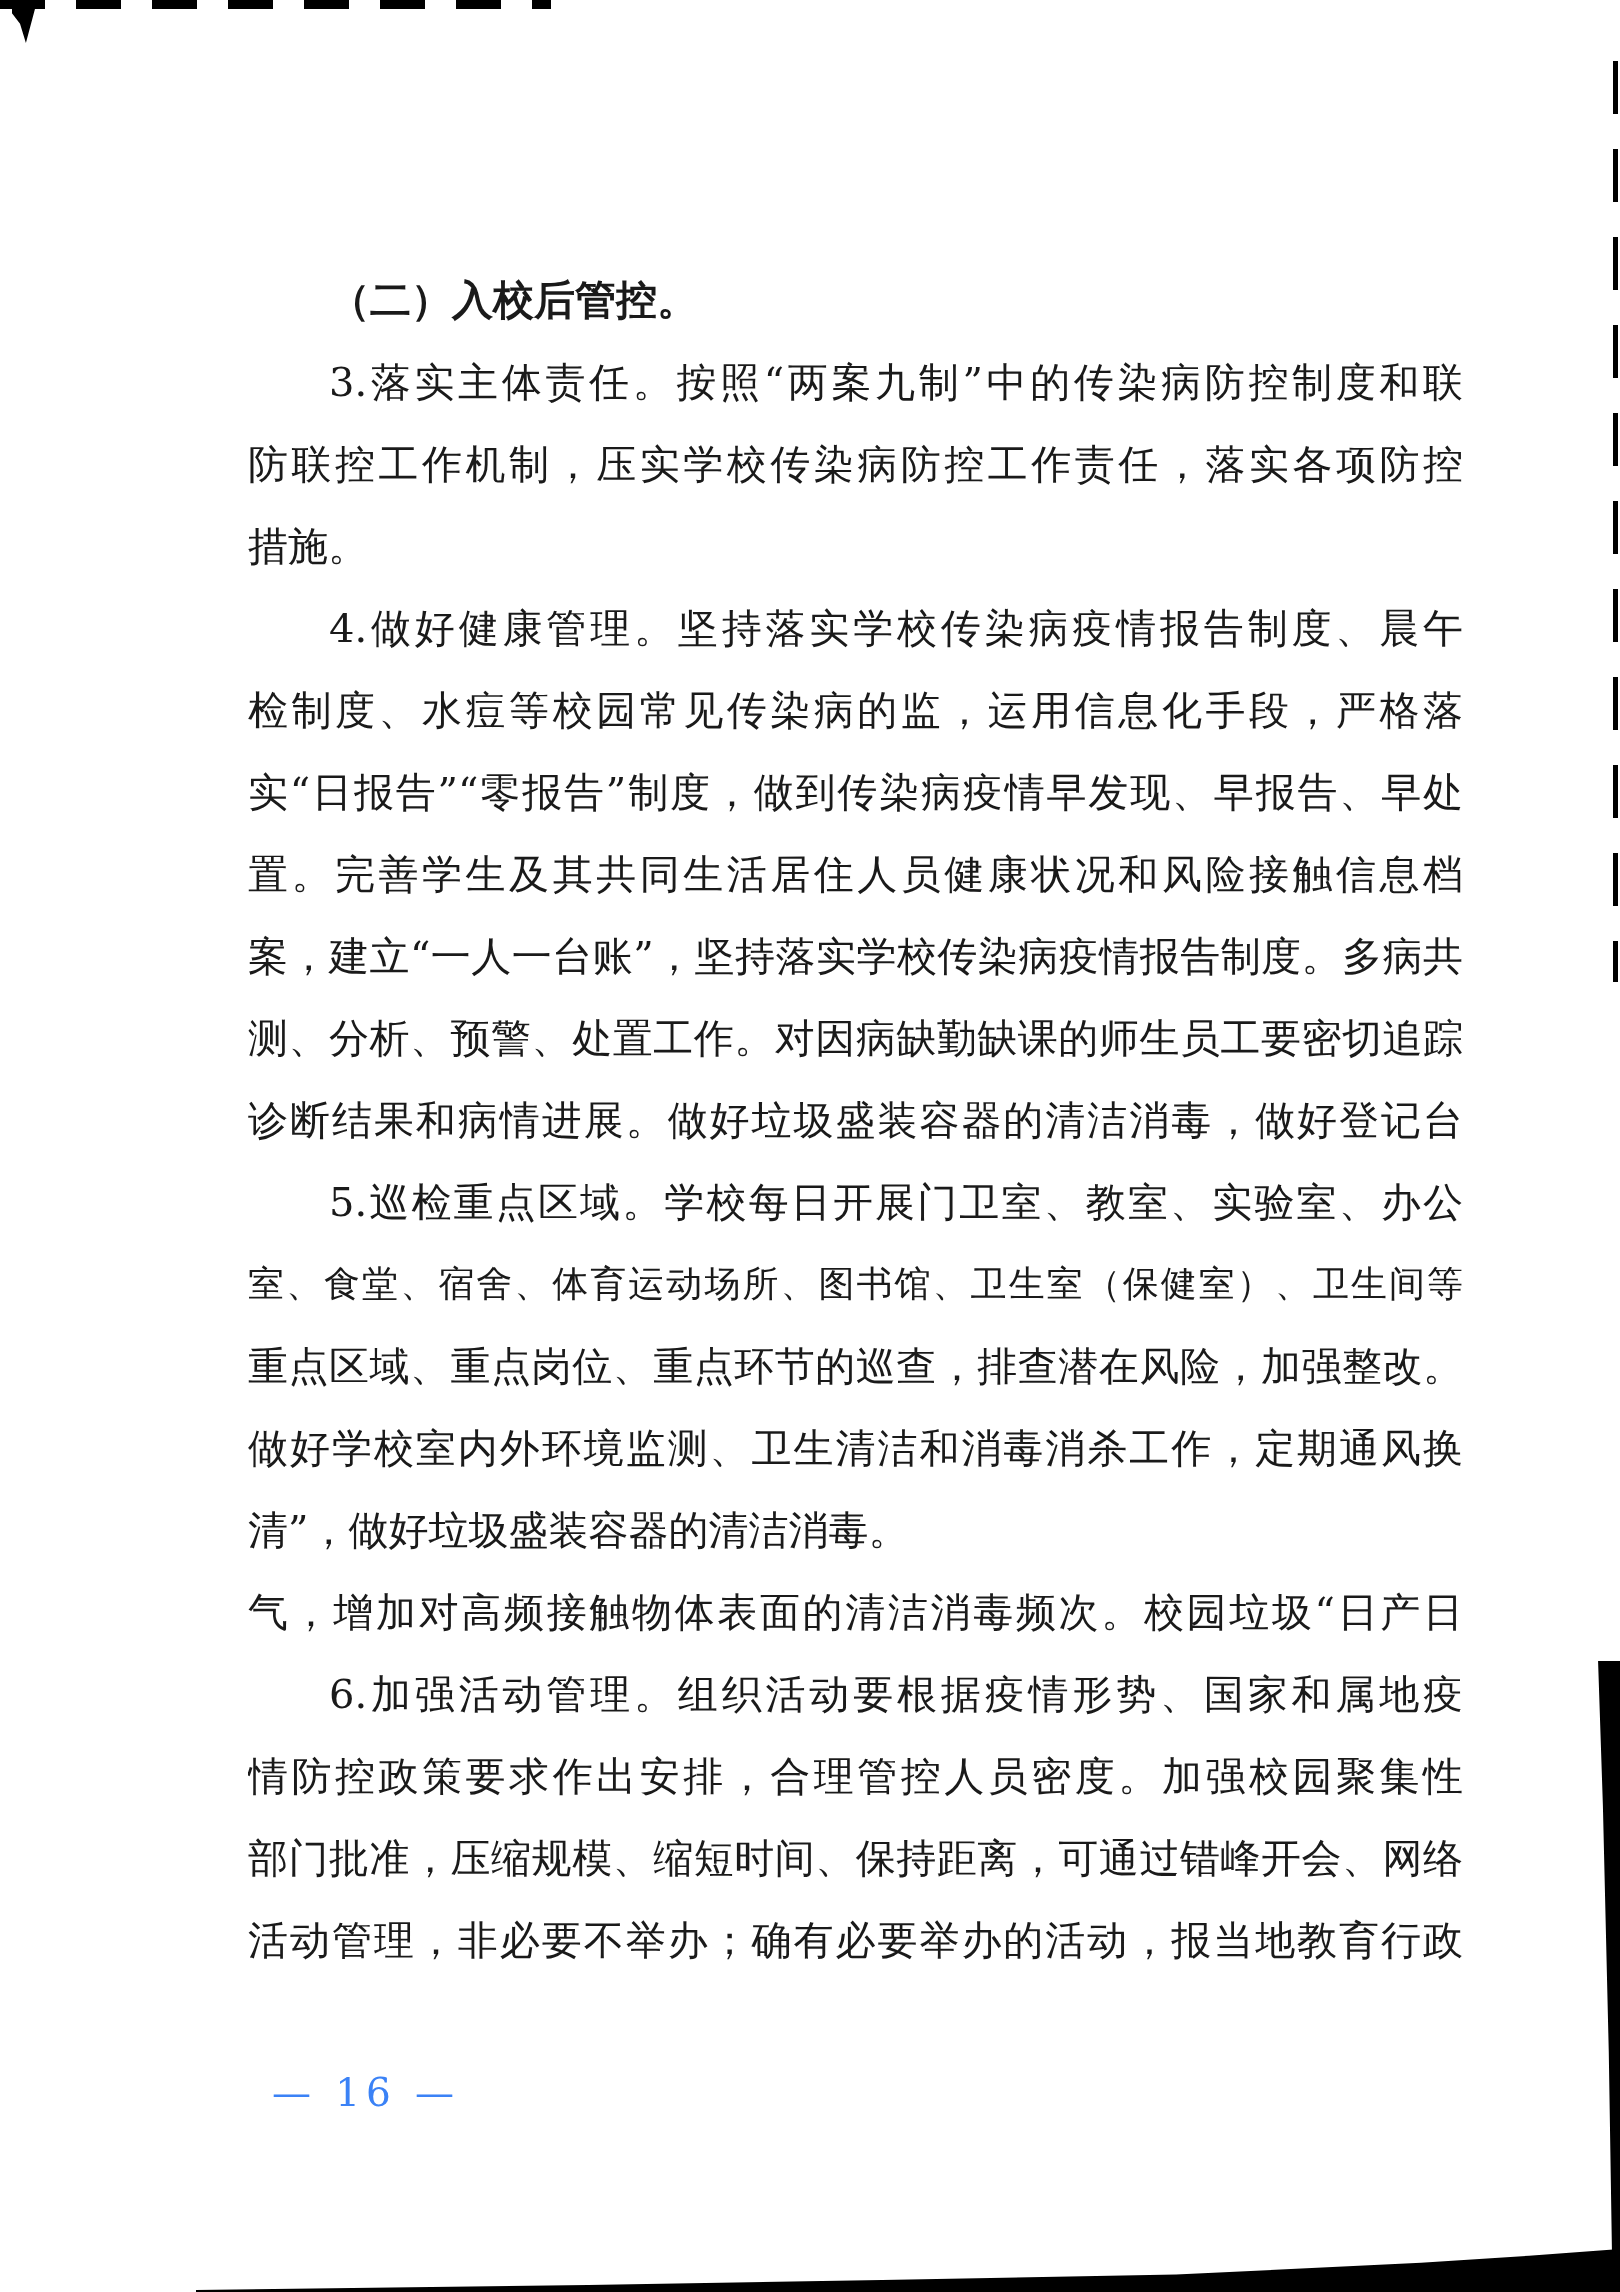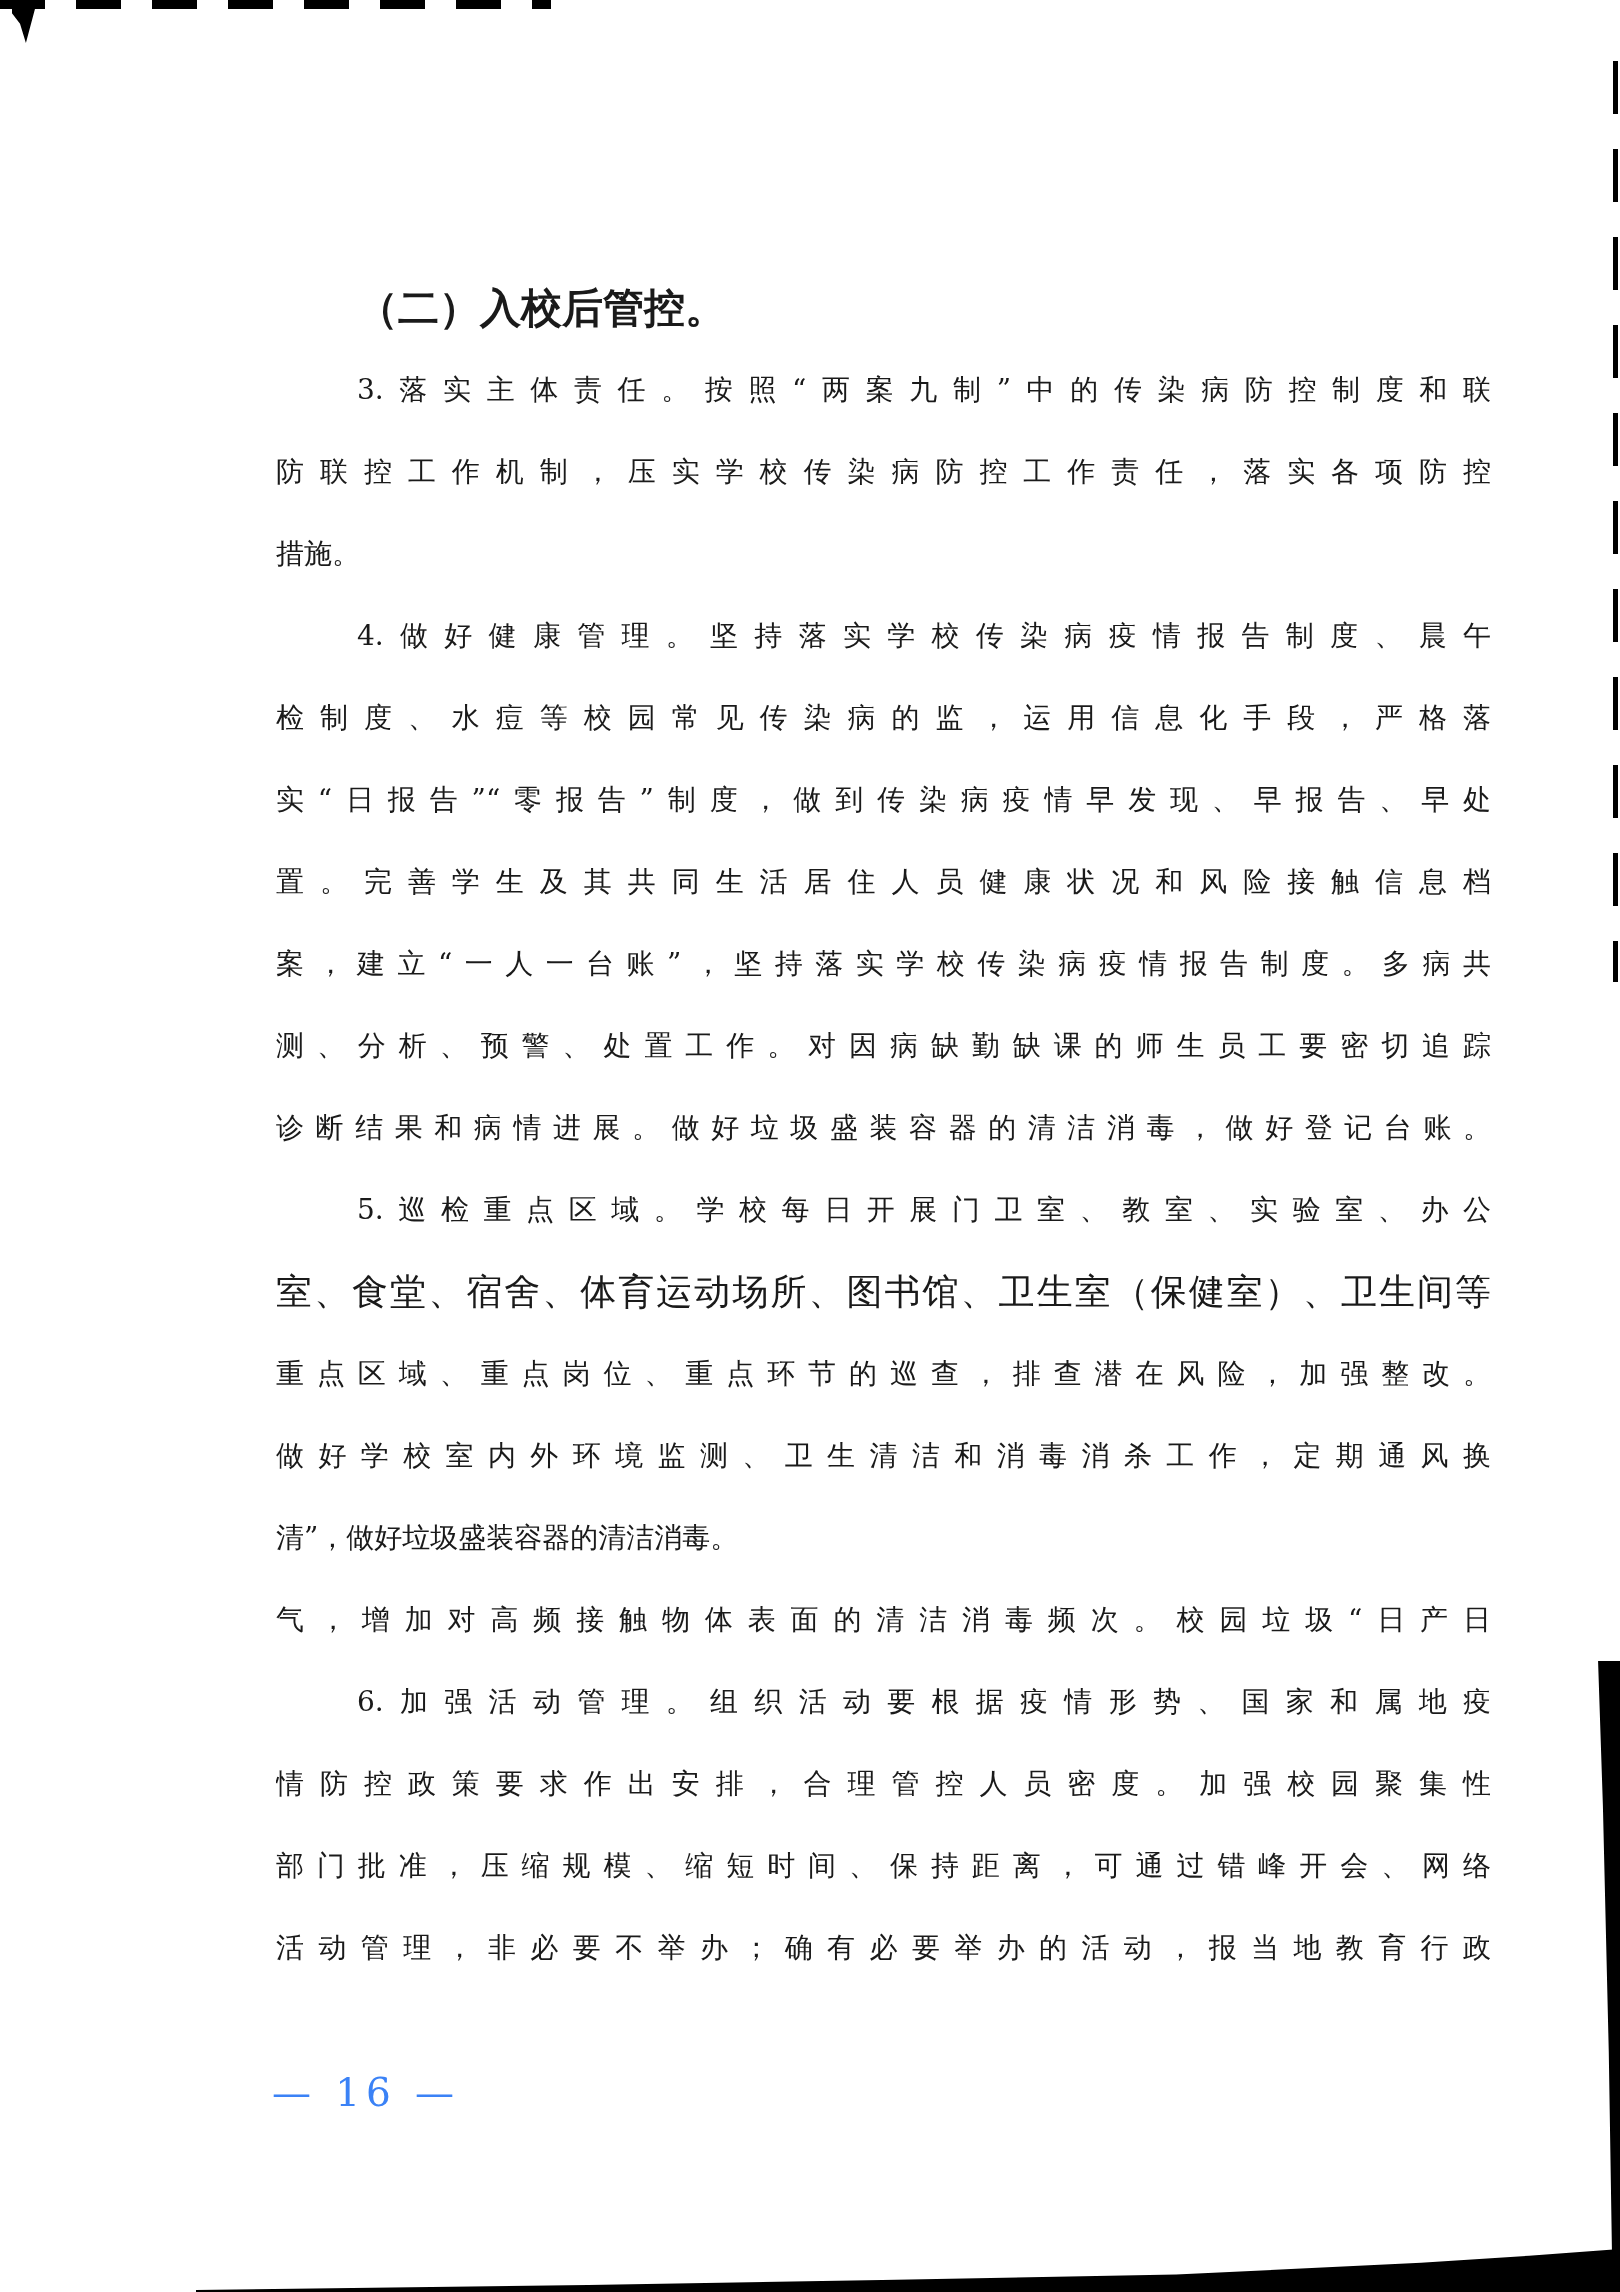--- a/index.html
+++ b/index.html
@@ -7,26 +7,26 @@
     position:relative;
     width:1620px;height:2293px;
     background:#ffffff;
     overflow:hidden;
     font-family:"DejaVu Serif","Liberation Serif",serif;
     color:#1a1a1a;
   }
   
   .textblock{
     position:absolute;
-    left:248px;top:267px;width:1215px;margin-left:28px;
+    left:248px;top:259px;width:1215px;
   }
   .line{
     height:82px;
     line-height:82px;
-    font-size:28px;
+    font-size:40px;
     color:#1a1a1a;
     text-align:justify;
     text-align-last:justify;
     text-justify:inter-character;
     overflow:hidden;
   }
   .line.indent{padding-left:81px;}
   .line.short{text-align:right;text-align-last:left;}
   .line.tight{font-size:36px;}
   .line.head{

